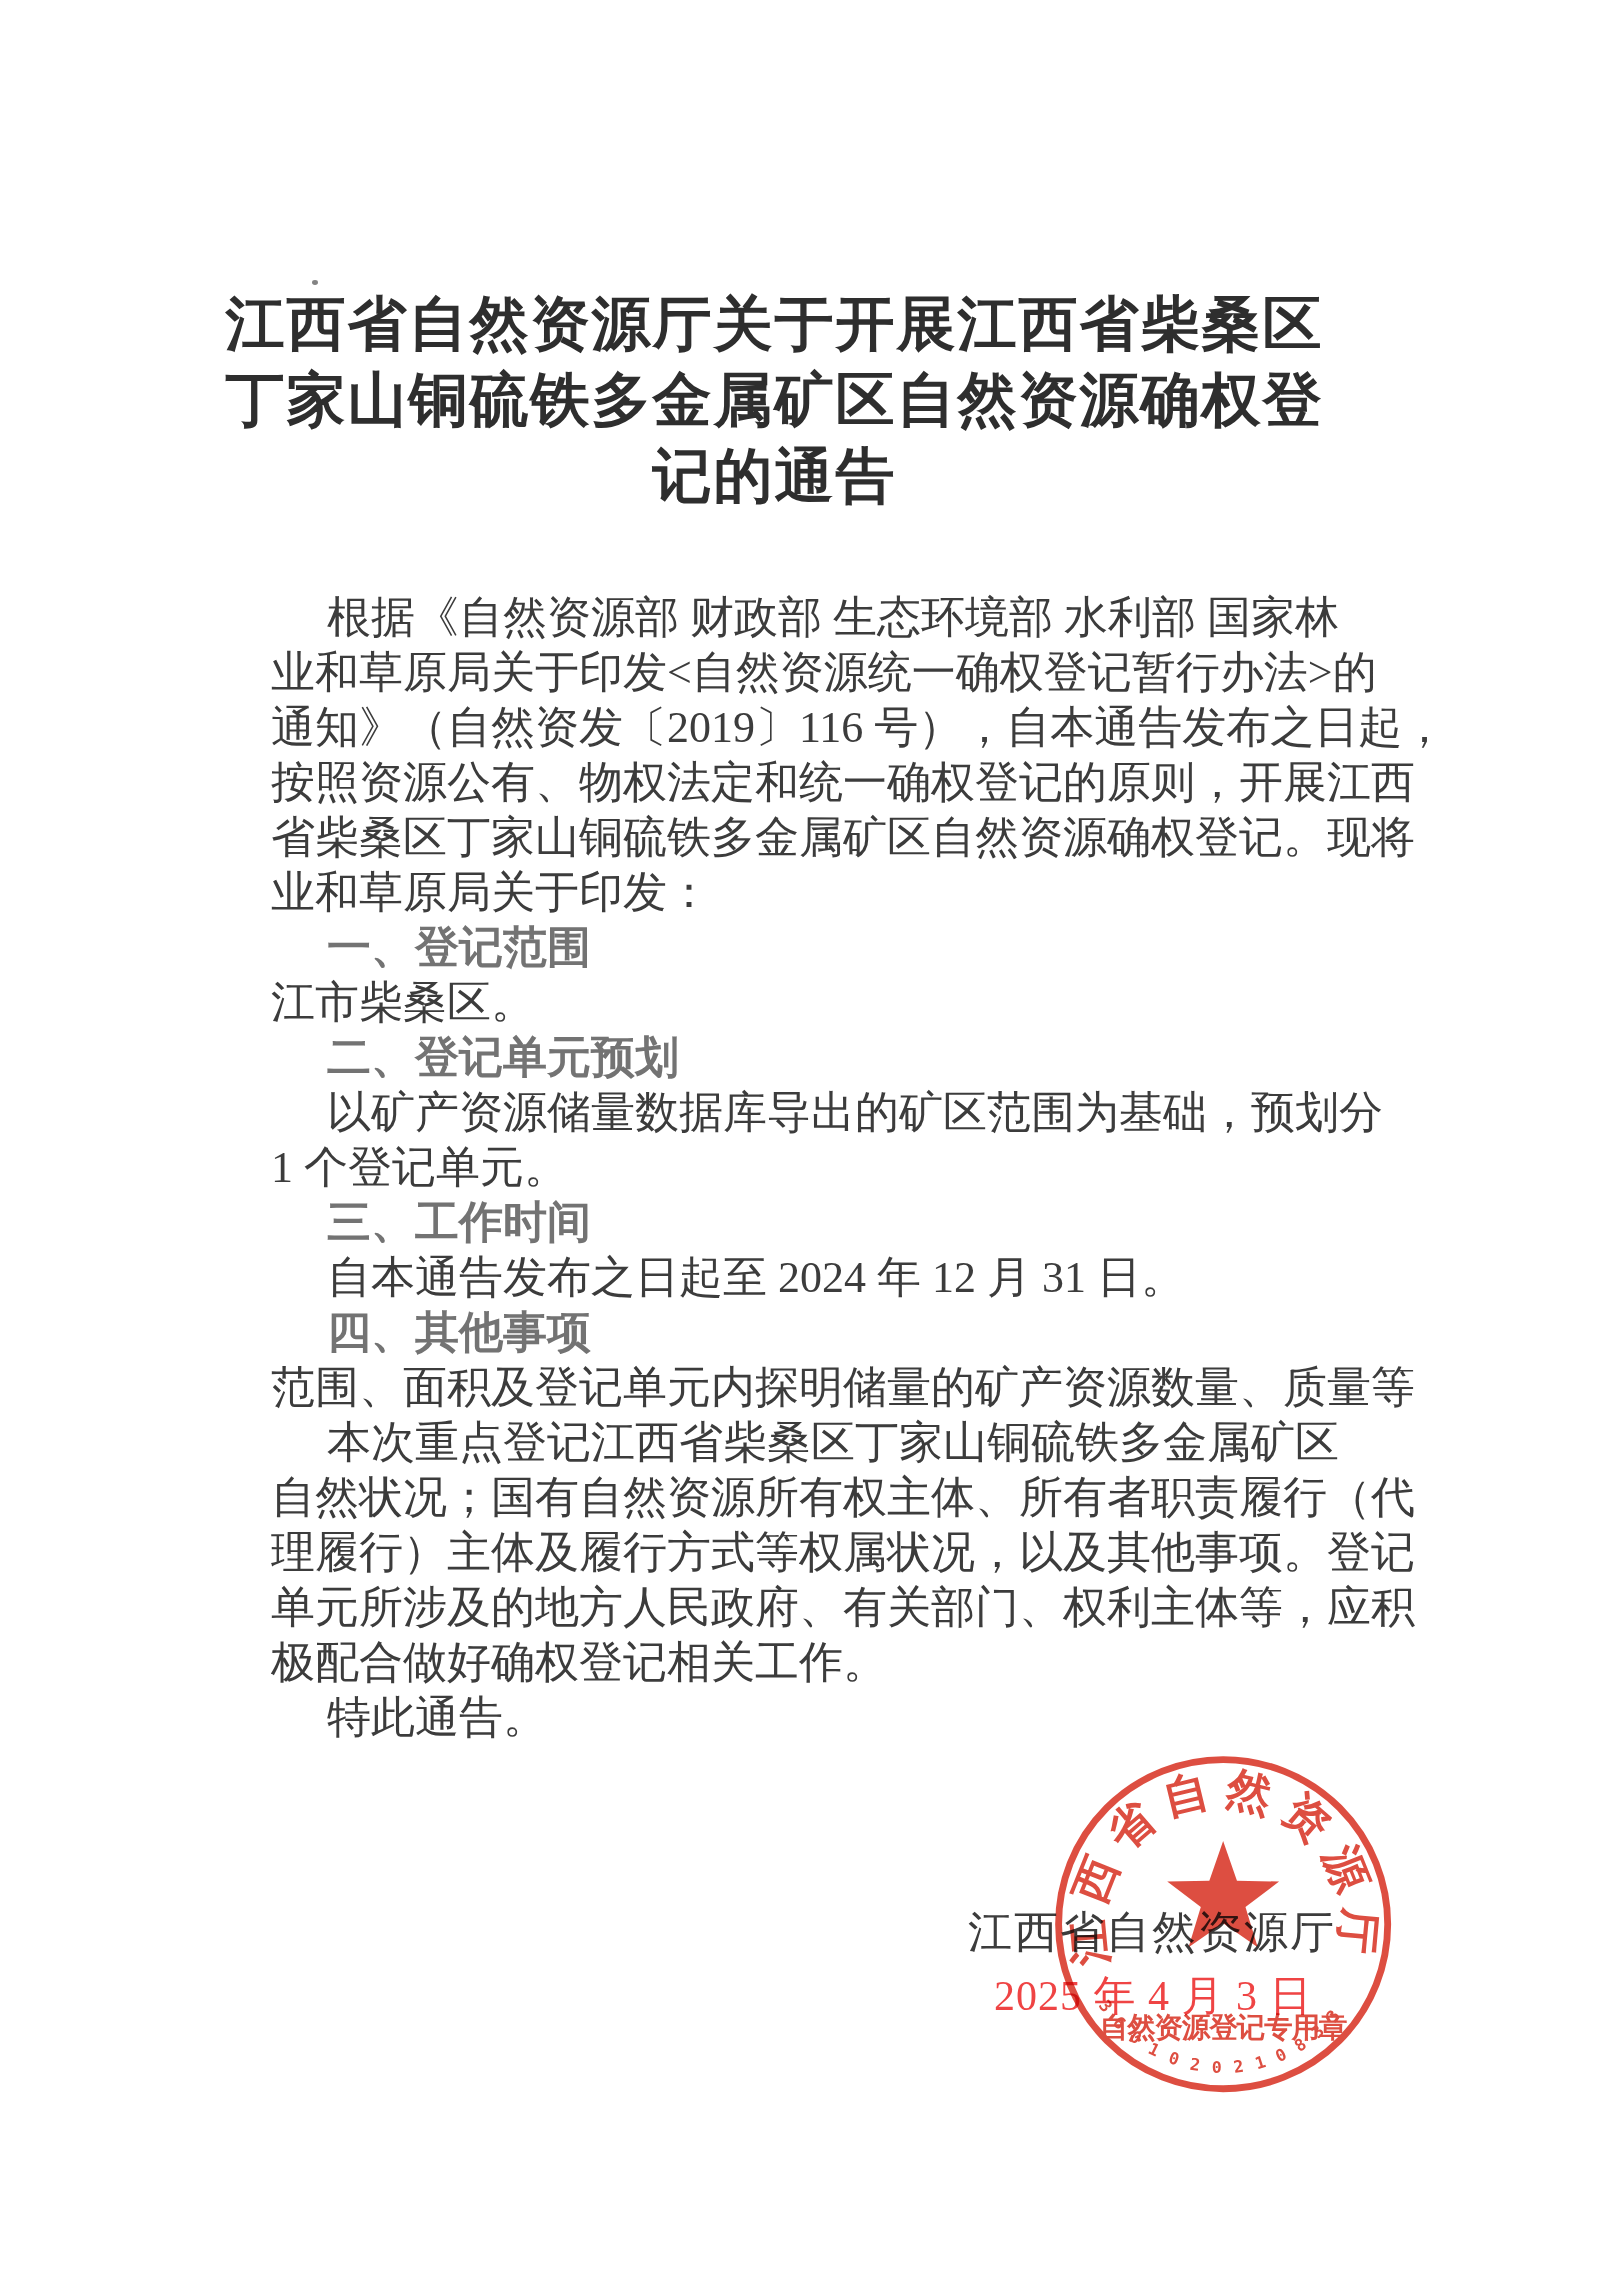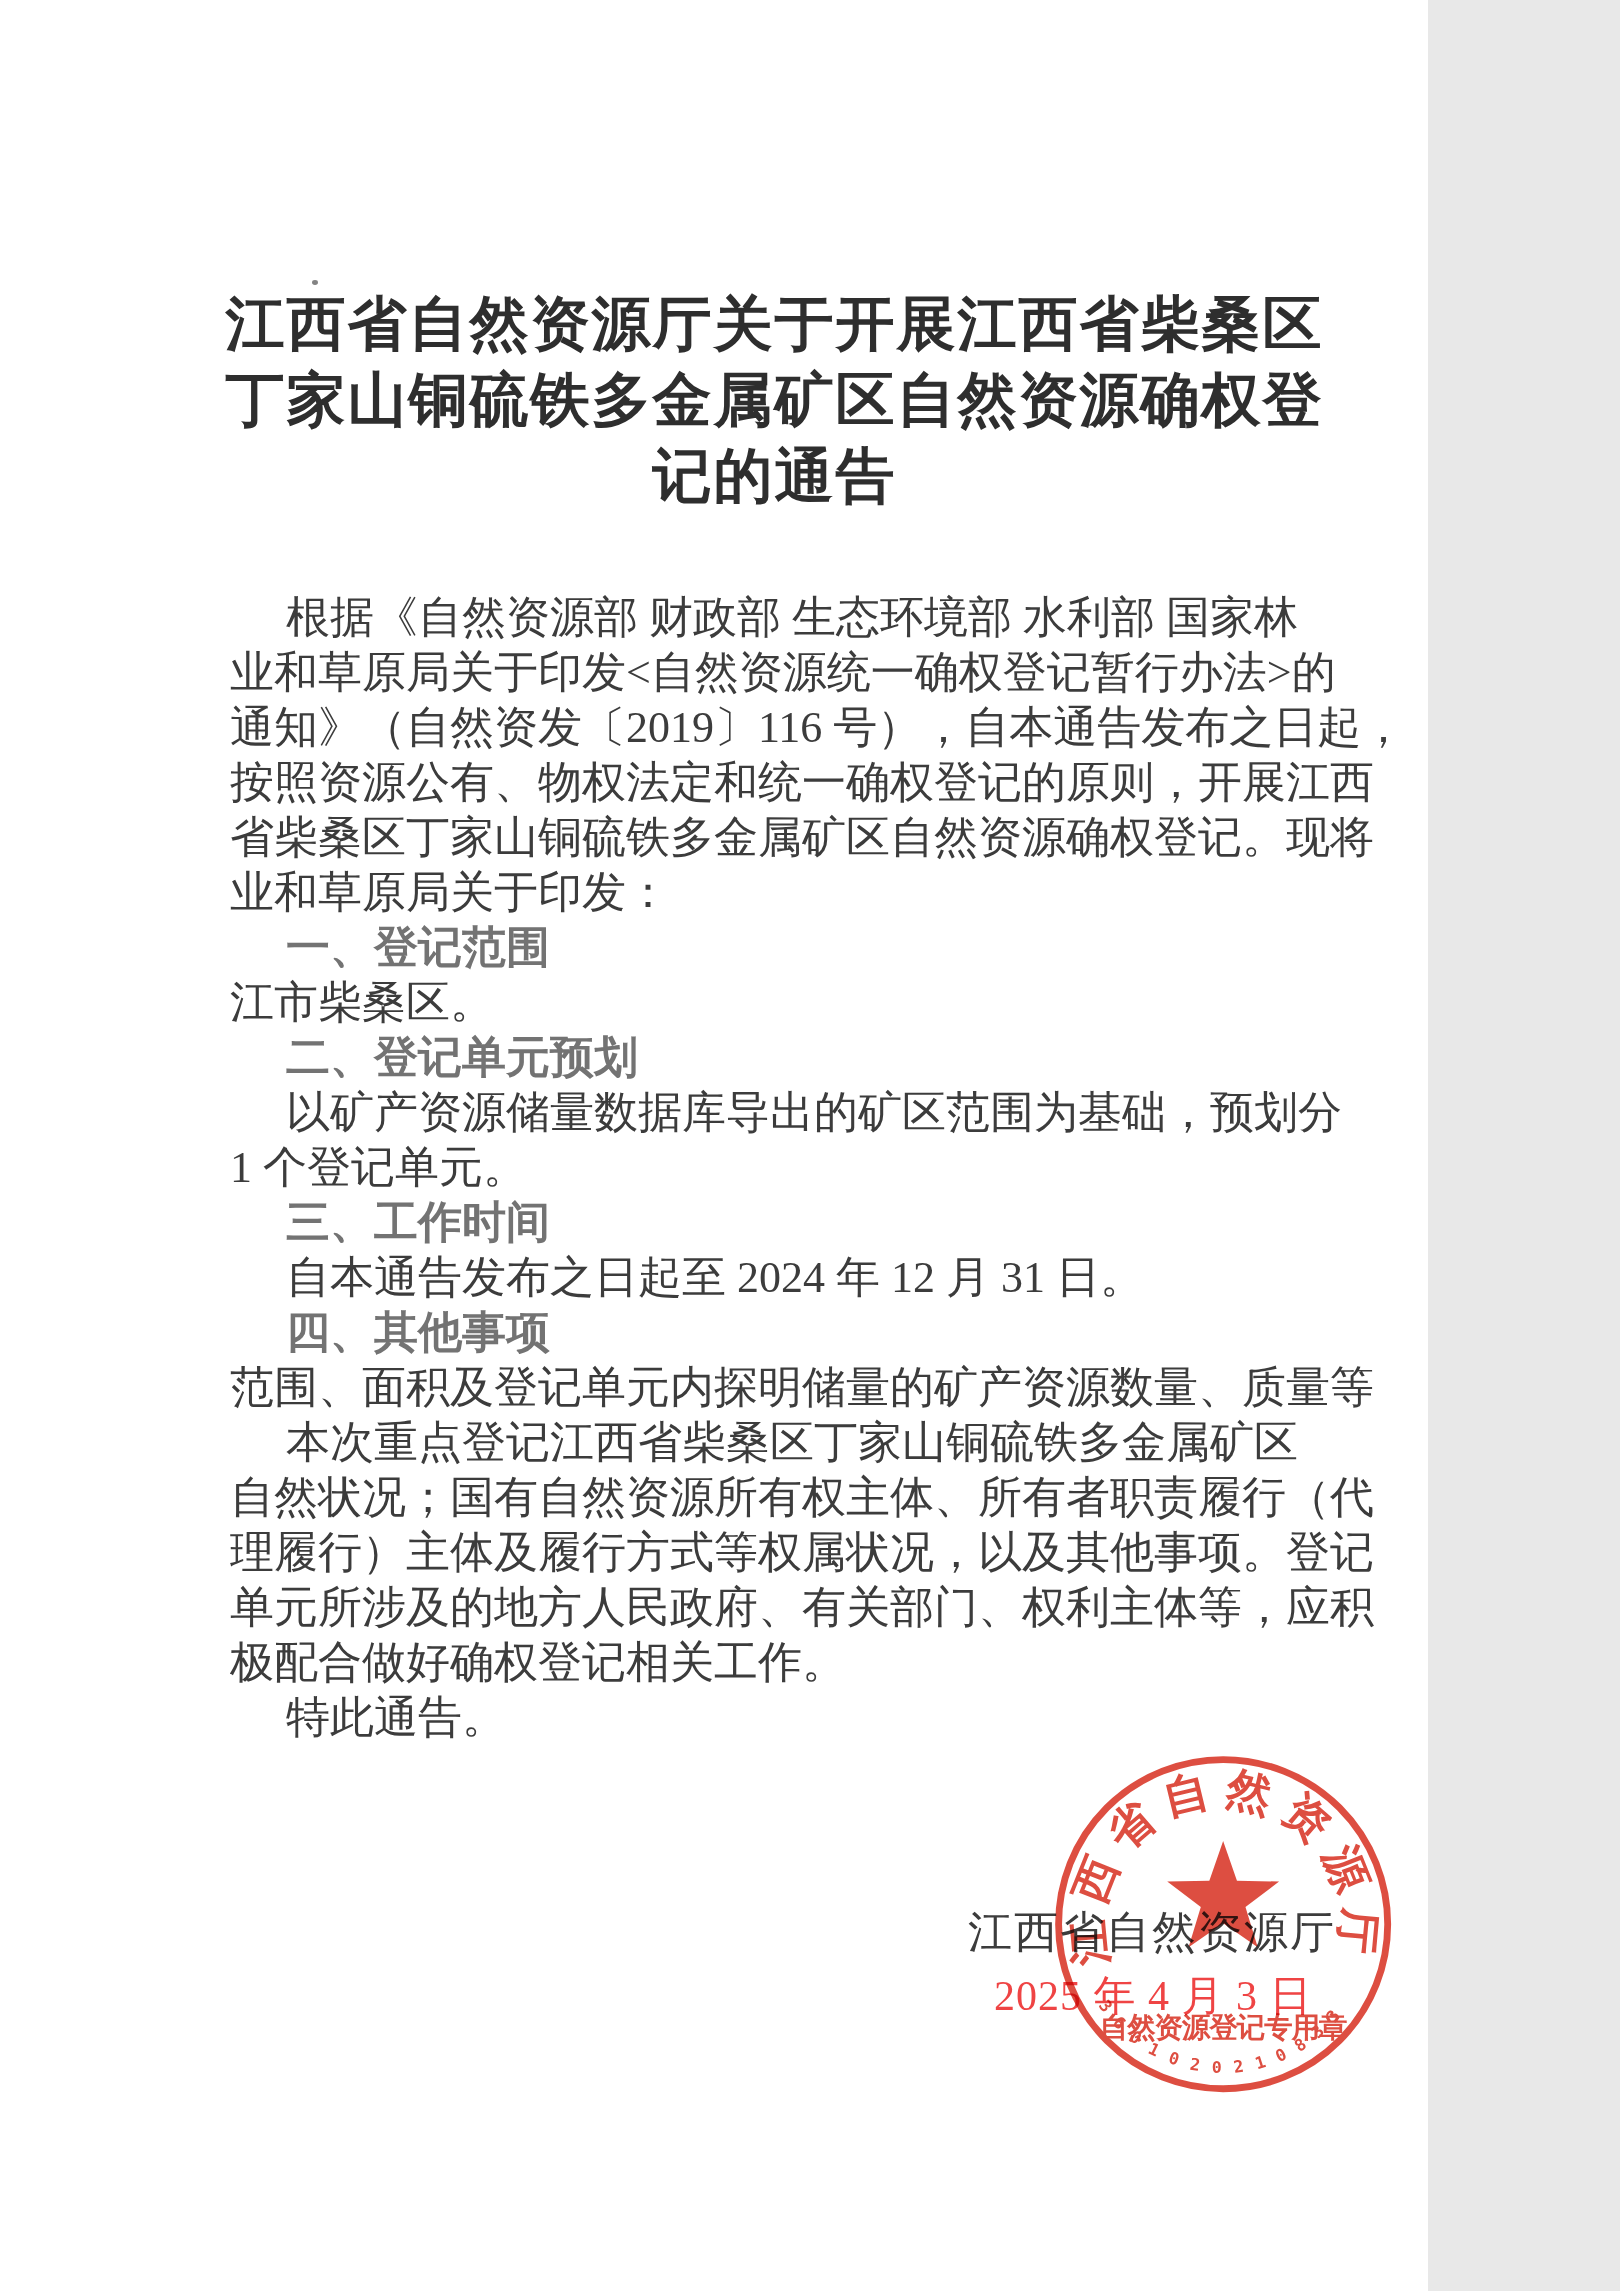--- a/index.html
+++ b/index.html
@@ -1,18 +1,18 @@
 <!DOCTYPE html>
 <html><head>
 <meta charset="utf-8">
 <style>
   html,body{margin:0;padding:0;background:#e8e8e8;}
   .page{
     position:relative;
-    width:1428px;height:2292px;
+    width:1620px;height:2292px;
     background:#ffffff;
     overflow:hidden;
     font-family:"Liberation Serif","DejaVu Serif",serif;
   }
   .artifact-dot{
     position:absolute;left:312px;top:280px;width:5.9px;height:4.9px;
     background:#5a5a5a;border-radius:50%;opacity:.75;
   }
   .doc-title{
     position:absolute;top:286px;left:0;width:1549px;
@@ -20,21 +20,21 @@
     font-weight:bold;
     font-size:59px;line-height:76px;
     color:#2e2e2e;
     letter-spacing:2px;
   }
   .doc-body{
     position:absolute;top:590px;left:230px;width:1166px;
     font-size:44px;line-height:55px;
     color:#3c3c3c;
   }
-  .line{white-space:pre;}
+  .line{white-space:pre;margin-left:41px;}
   .line.indent{text-indent:56px;}
   .line.heading{
     text-indent:56px;
     font-family:Liberation Serif, serif;
     font-weight:bold;
     color:#737373;
   }
   .sig-org{
     position:absolute;left:968px;top:1903px;
     font-size:44px;color:#3c3c3c;letter-spacing:2px;white-space:pre;

